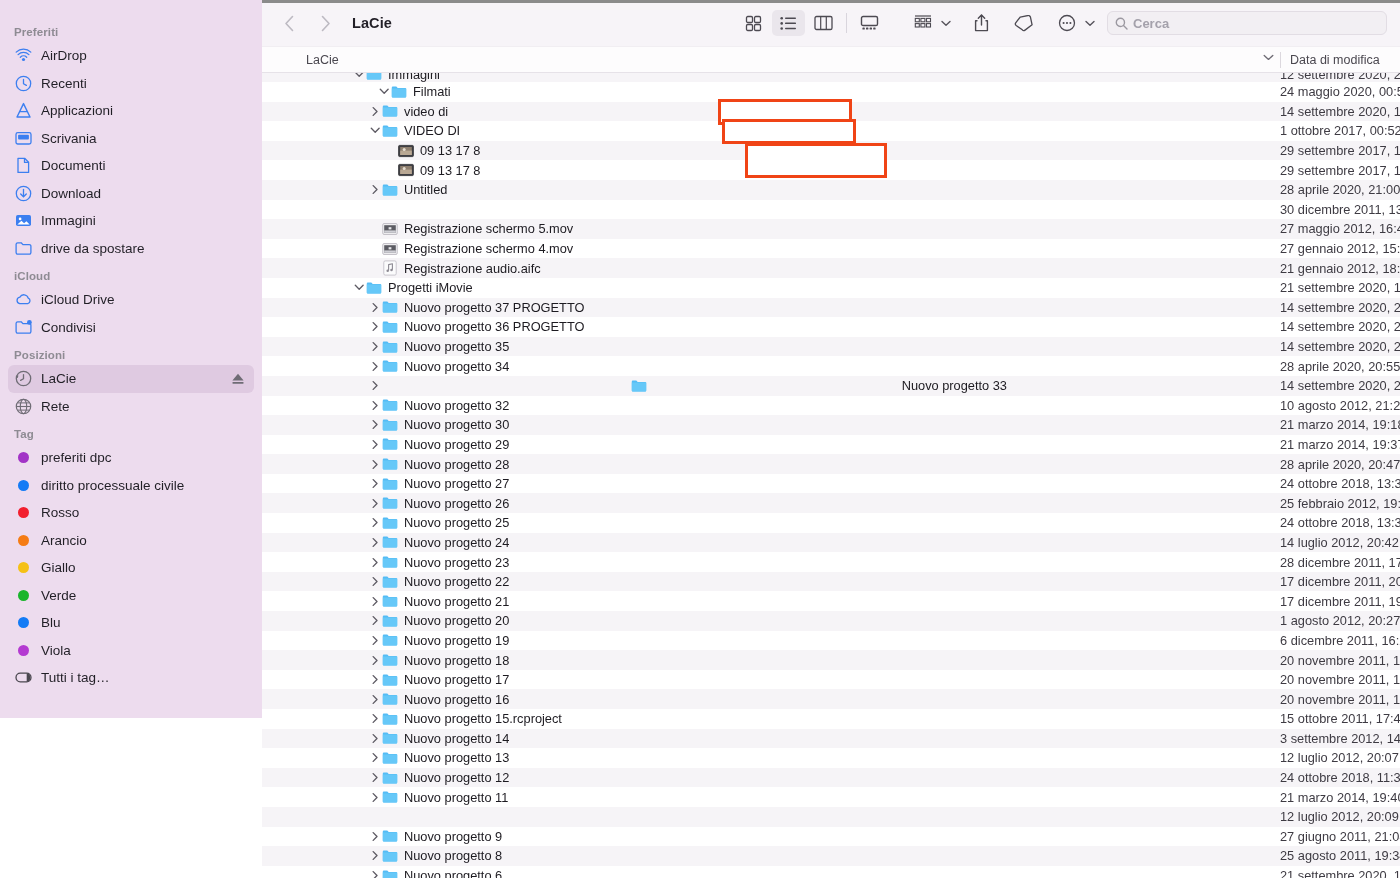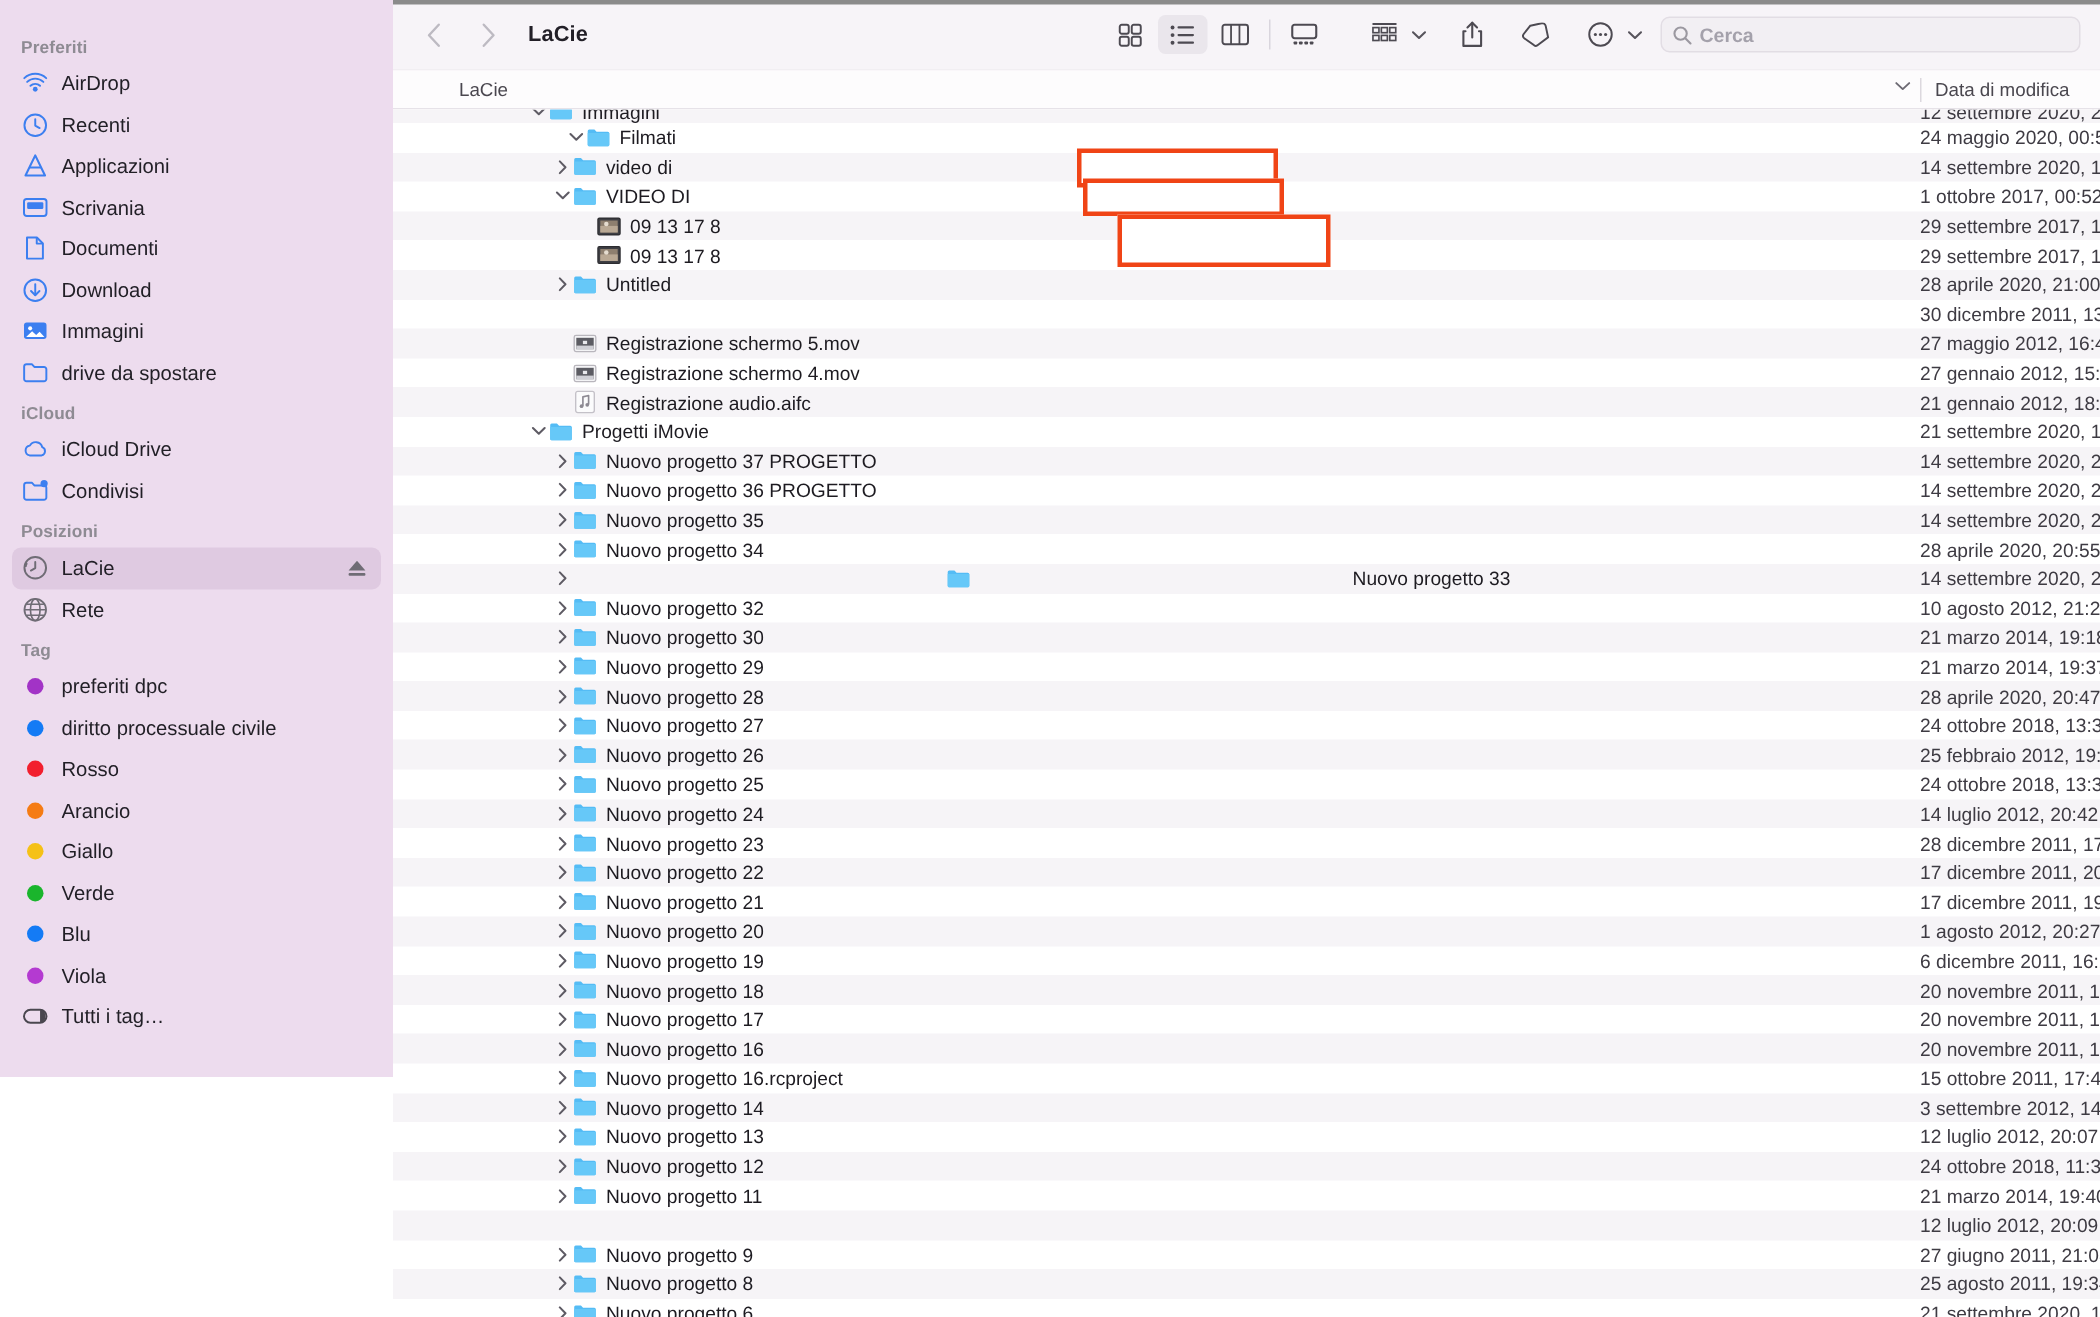--- a/index.html
+++ b/index.html
@@ -1050,21 +1050,21 @@
               <svg width="10" height="11" viewBox="0 0 10 11">
                 <path d="M3.2 1.6 L7 5.5 L3.2 9.4" fill="none" stroke="currentColor" stroke-width="1.35" stroke-linecap="round" stroke-linejoin="round"></path>
               </svg>
             </span>
             <span class="ico">
               <svg width="16" height="16" viewBox="0 0 16 16">
                 <path d="M0.8 3.4 A1 1 0 0 1 1.8 2.4 H5.3 L6.7 3.9 H14.2 A1 1 0 0 1 15.2 4.9 V12.5 A1 1 0 0 1 14.2 13.5 H1.8 A1 1 0 0 1 0.8 12.5 Z" fill="#54bcf5"></path>
                 <path d="M0.8 4.6 H15.2 V12.5 A1 1 0 0 1 14.2 13.5 H1.8 A1 1 0 0 1 0.8 12.5 Z" fill="#66c8f8"></path>
               </svg>
             </span>
-            <span class="fname">Nuovo progetto 16.rcproject</span>
+            <span class="fname">Nuovo progetto 15.rcproject</span>
           </div>
           <span class="c-date">15 ottobre 2011, 17:42</span>
           <span class="c-size">--</span>
         </div>
         <div class="row alt">
           <div class="name-cell" style="padding-left: 106px;">
             <span class="twisty">
               <svg width="10" height="11" viewBox="0 0 10 11">
                 <path d="M3.2 1.6 L7 5.5 L3.2 9.4" fill="none" stroke="currentColor" stroke-width="1.35" stroke-linecap="round" stroke-linejoin="round"></path>
               </svg>

